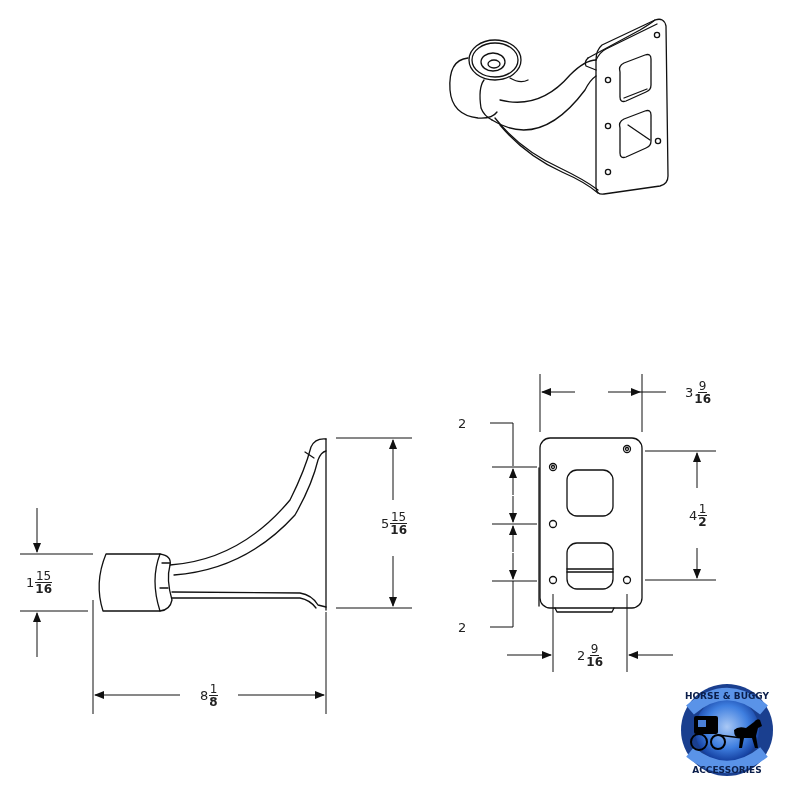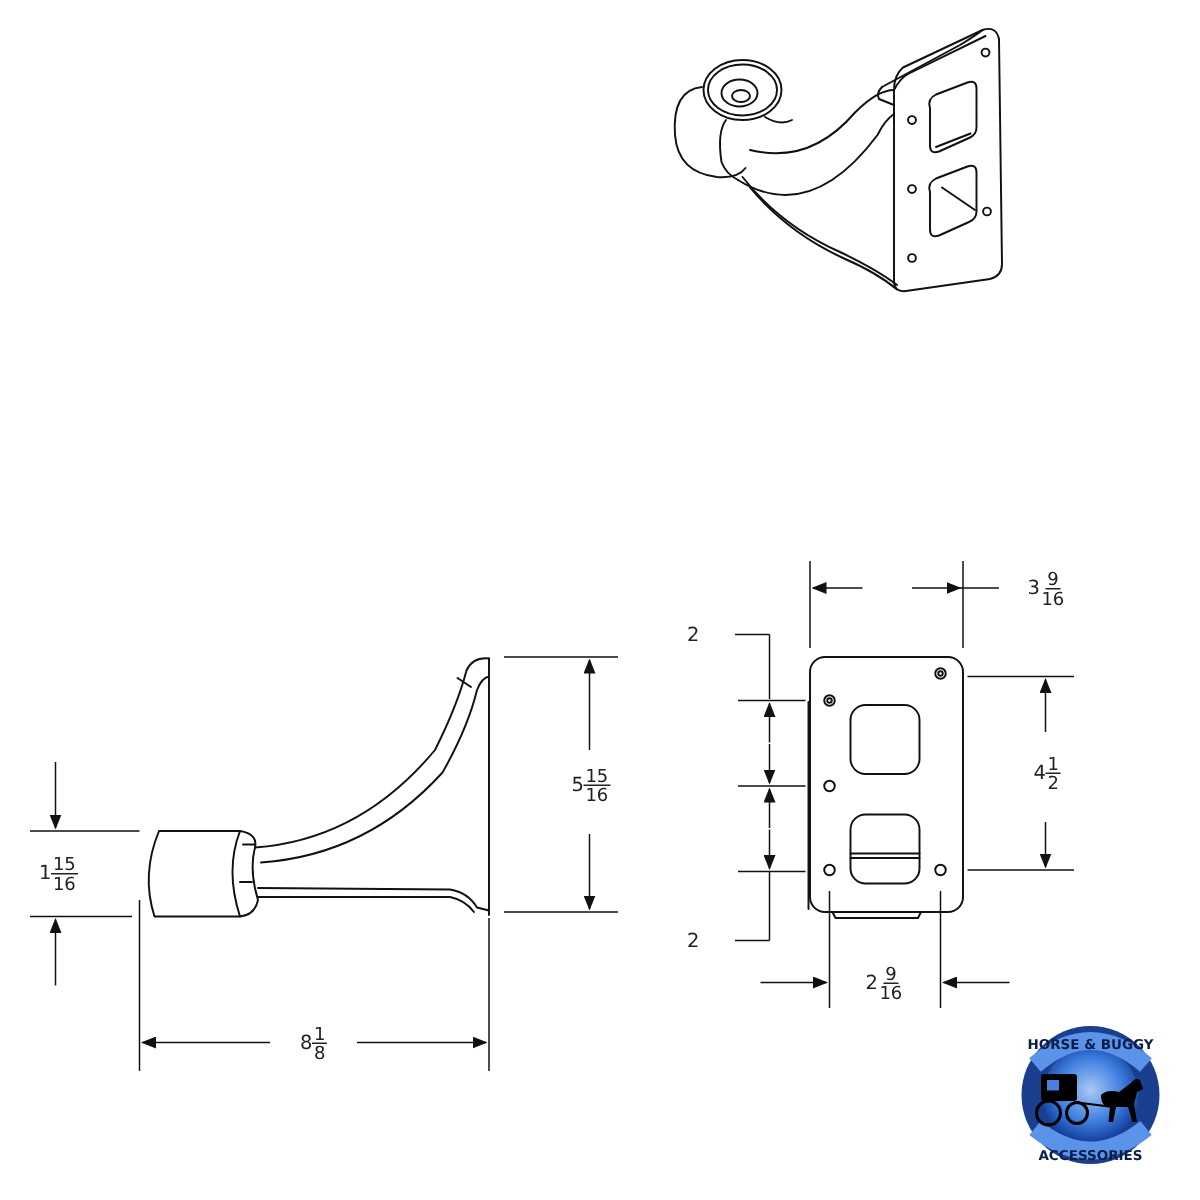--- a/index.html
+++ b/index.html
@@ -2,21 +2,21 @@
 <html><head>
 <meta charset="utf-8">
 <style>
   html, body { margin:0; padding:0; background:#ffffff; }
   body { width:800px; height:800px; position:relative; overflow:hidden; font-family:"DejaVu Sans", sans-serif; }
   svg.drawing { position:absolute; left:0; top:0; width:800px; height:800px; }
   .frac { position:absolute; display:flex; align-items:center; font-family:"DejaVu Sans", sans-serif; color:#222; }
   .frac .whole { font-size:13px; line-height:1; }
   .frac .fr { display:flex; flex-direction:column; align-items:center; margin-left:0px; }
   .frac .num { font-size:12px; line-height:12px; border-bottom:1px solid #222; padding:0 1px; }
-  .frac .den { font-size:12px; line-height:12px; padding:0 1px; }
+  .frac .den { font-size:12px; line-height:12px; padding:0 1px;font-weight:bold; }
   .single { position:absolute; font-size:13px; color:#222; }
   .logo { position:absolute; left:672px; top:680px; width:110px; height:100px; }
 </style>
 </head>
 <body>
 
 <svg class="drawing" viewBox="0 0 800 800" xmlns="http://www.w3.org/2000/svg">
   <defs>
     <marker id="arr" markerWidth="10" markerHeight="8" refX="9" refY="4" orient="auto" markerUnits="userSpaceOnUse">
       <path d="M0,0 L10,4 L0,8 z" fill="#111"></path>

